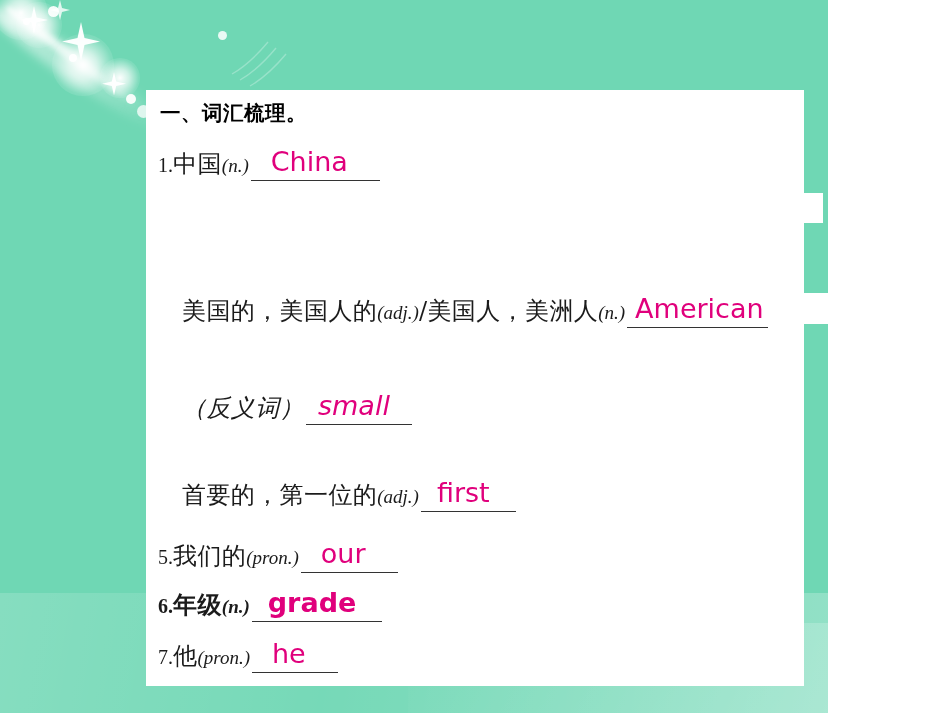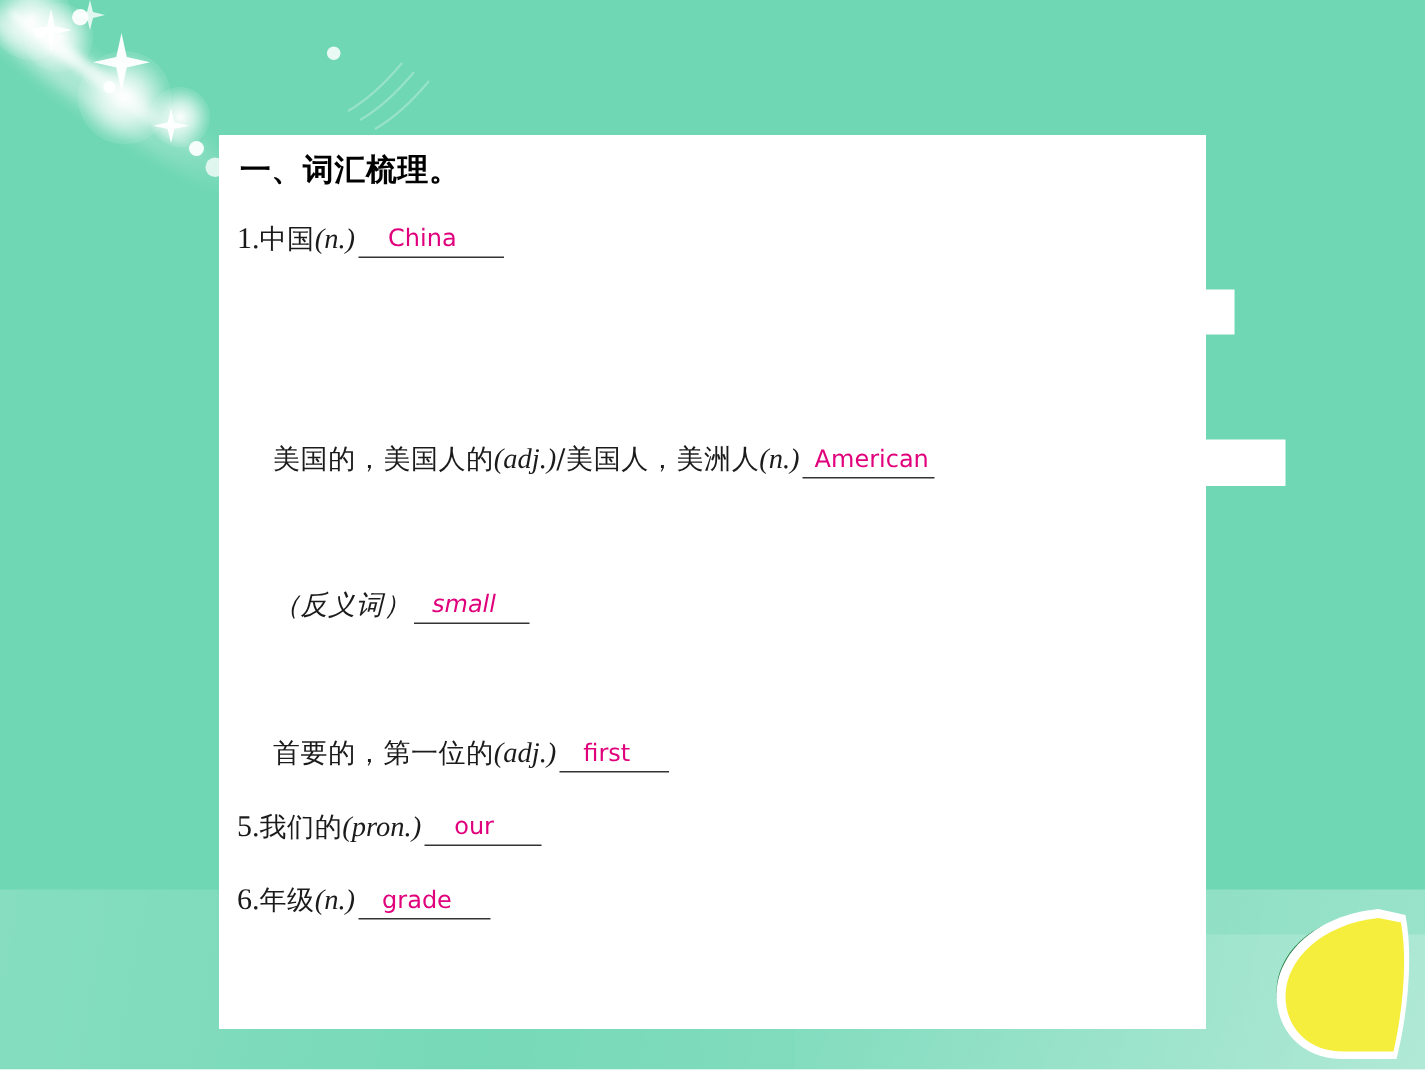--- a/index.html
+++ b/index.html
@@ -8,21 +8,21 @@
   }
   body {
     width: 950px;
     height: 713px;
     overflow: hidden;
     font-family: "Liberation Serif", serif;
   }
 
   #slide {
     position: relative;
-    width: 950px;
+    width: 828px;
     height: 713px;
     background: #6FD7B4;
     overflow: hidden;
   }
 
   
   .bottom-sweep {
     position: absolute;
     left: 0;
     bottom: 0;
@@ -133,35 +133,35 @@
   }
   .heading {
     font-family: "DejaVu Sans", sans-serif;
     font-size: 20.5px;
     font-weight: 700;
     letter-spacing: 0.5px;
     color: #000;
   }
   .cn {
     font-family: "DejaVu Serif", serif;
-    font-size: 18px;
+    font-size: 24px;
     letter-spacing: 0.4px;
   }
   .num {
     font-family: "Liberation Serif", serif;
     font-size: 20px;
   }
   .pos {
     font-family: "Liberation Serif", serif;
     font-style: italic;
     font-size: 19px;
   }
   .ans {
     font-family: "DejaVu Sans", sans-serif;
-    font-size: 16px;
+    font-size: 27px;
     color: #E0007C;
     border-bottom: 1.6px solid #333;
     padding: 0 6px 3px 18px;
     margin-left: 2px;
     position: relative;
     top: -1px;
     margin-top: 40px;
   }
   .ans.pad-sm  { padding-left: 12px; padding-right: 22px; }
   .ans.pad-md  { padding-left: 16px; padding-right: 26px; }
@@ -238,32 +238,35 @@
     <div class="row" style="left:36px; top:204px;text-align:center;">
       <span class="cn">美国的，美国人的</span><span class="pos">(adj.)</span><span class="cn">/</span><span class="cn">美国人，美洲人</span><span class="pos">(n.)</span><span class="ans tight">American</span>
     </div>
 
 
     <div class="row" style="left:36px; top:301px;font-style:italic;">
       <span class="cn">（反义词）</span><span class="ans pad-sm">small</span>
     </div>
 
 
-    <div class="row" style="left:36px; top:400px;">
+    <div class="row" style="left:36px; top:388px;">
       <span class="cn">首要的，第一位的</span><span class="pos">(adj.)</span><span class="ans pad-md">first</span>
     </div>
 
     <div class="row" style="left:12px; top:449px;">
       <span class="num">5.</span><span class="cn">我们的</span><span class="pos">(pron.)</span><span class="ans pad-lg">our</span>
     </div>
 
-    <div class="row" style="left:12px; top:498px;">
+    <div class="row" style="left:12px; top:498px;font-weight:bold;">
       <span class="num">6.</span><span class="cn">年级</span><span class="pos">(n.)</span><span class="ans pad-md">grade</span>
     </div>
 
+    <div class="row" style="left:12px; top:549px;">
+      <span class="num">7.</span><span class="cn">他</span><span class="pos">(pron.)</span><span class="ans pad-lg">he</span>
+    </div>
 
   </div>
 
   <div class="leaf-wrap">
     <svg width="105" height="113" viewBox="0 0 105 113">
 
       <path d="M72 10 C34 14 12 38 12 62 C12 84 28 100 50 100 L78 100 C84 80 90 44 86 16 Z" fill="#1E7A3C" transform="translate(-6,-1)"></path>
 
       <path d="M74 6 C32 10 6 36 6 63 C6 88 24 106 50 106 L86 106 C92 82 98 42 92 10 Z" fill="#ffffff"></path>
 

